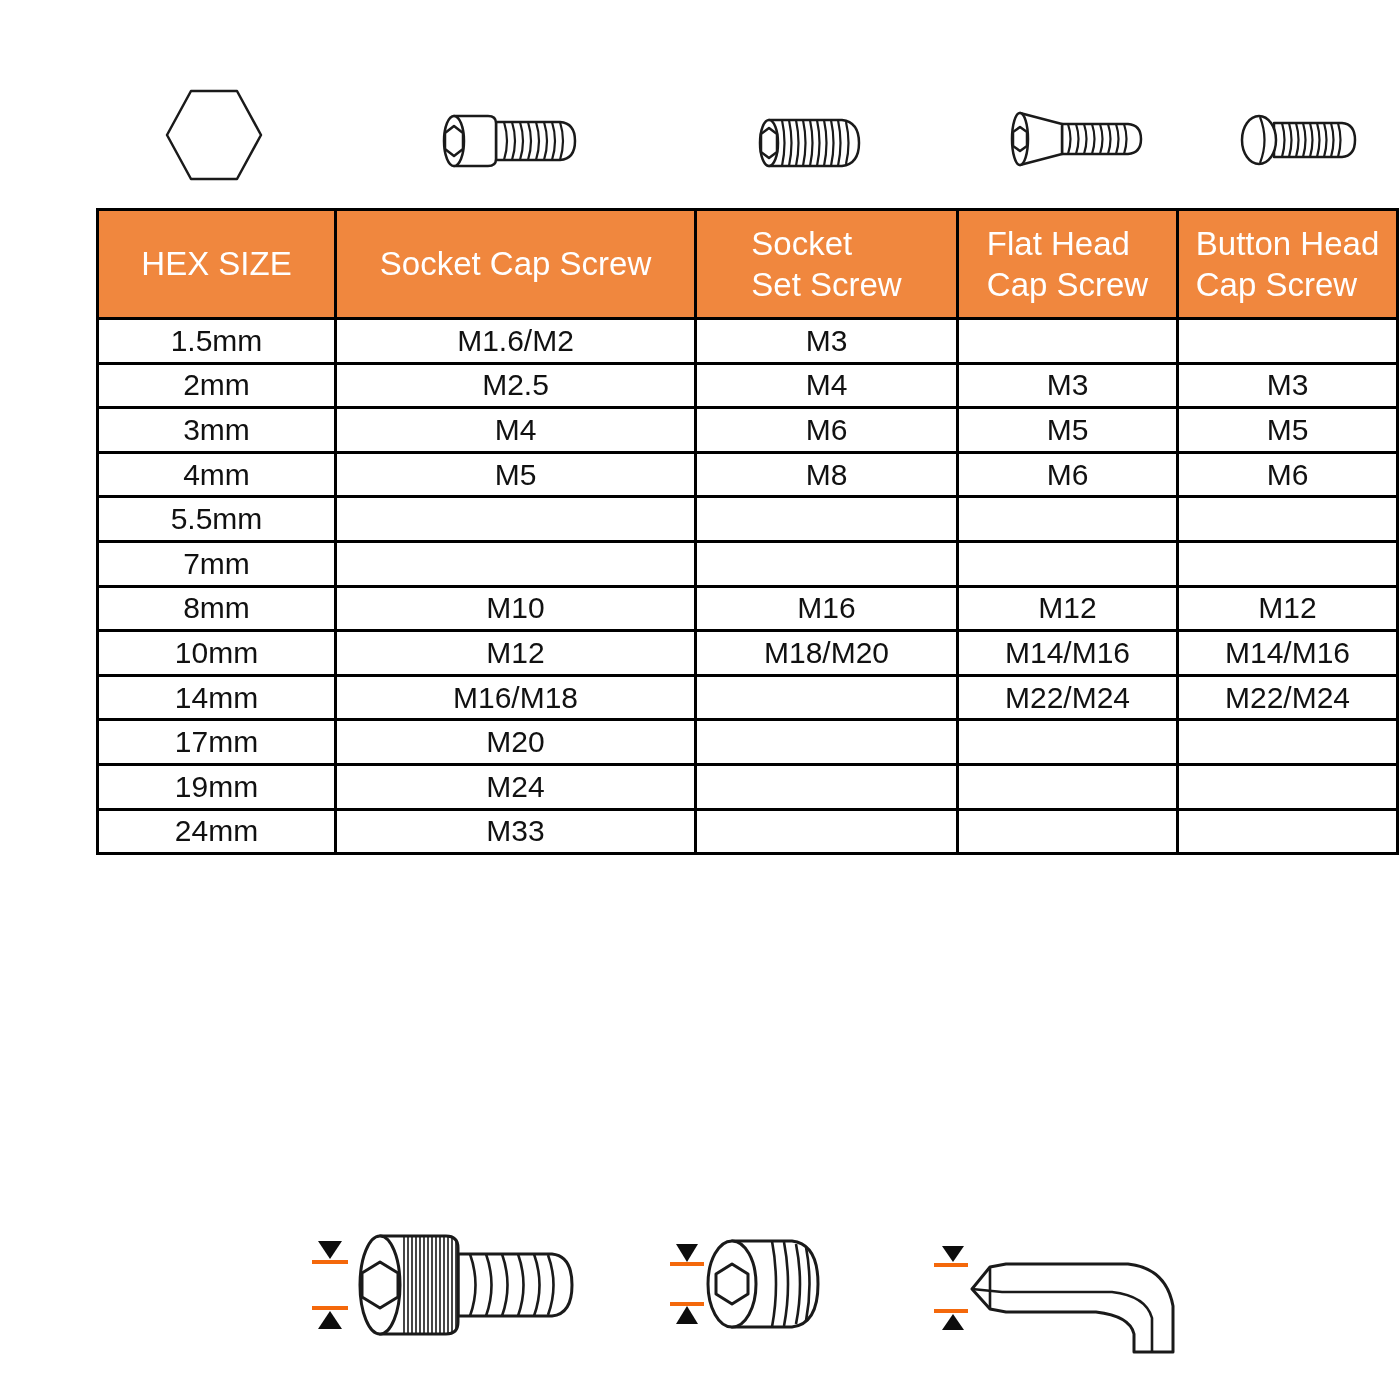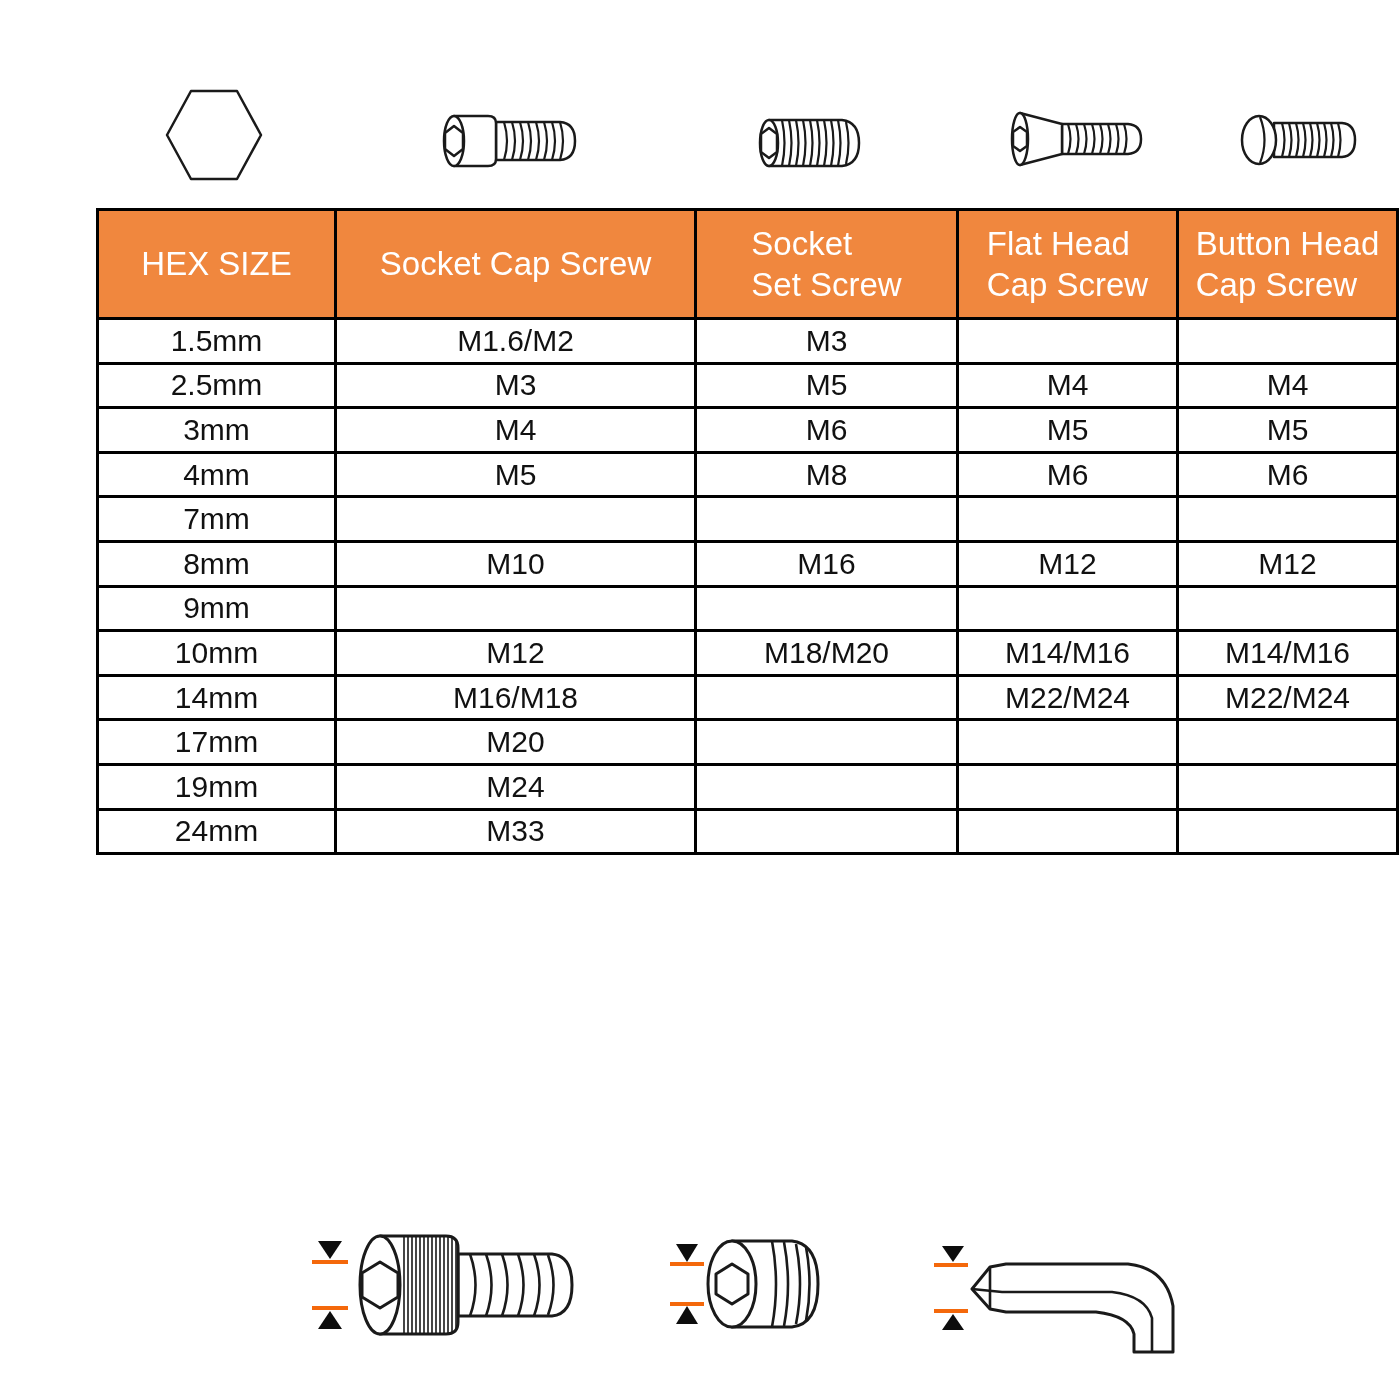--- a/index.html
+++ b/index.html
@@ -91,60 +91,60 @@
     </thead>
     <tbody>
         <tr>
           <td>1.5mm</td>
           <td>M1.6/M2</td>
           <td>M3</td>
           <td></td>
           <td></td>
         </tr>
         <tr>
-          <td>2.5mm</td>
+          <td>2mm</td>
+          <td>M2.5</td>
+          <td>M4</td>
           <td>M3</td>
-          <td>M5</td>
-          <td>M4</td>
-          <td>M4</td>
+          <td>M3</td>
         </tr>
         <tr>
           <td>3mm</td>
           <td>M4</td>
           <td>M6</td>
           <td>M5</td>
           <td>M5</td>
         </tr>
         <tr>
           <td>4mm</td>
           <td>M5</td>
           <td>M8</td>
           <td>M6</td>
           <td>M6</td>
         </tr>
         <tr>
+          <td>5.5mm</td>
+          <td></td>
+          <td></td>
+          <td></td>
+          <td></td>
+        </tr>
+        <tr>
           <td>7mm</td>
           <td></td>
           <td></td>
           <td></td>
           <td></td>
         </tr>
         <tr>
           <td>8mm</td>
           <td>M10</td>
           <td>M16</td>
           <td>M12</td>
           <td>M12</td>
-        </tr>
-        <tr>
-          <td>9mm</td>
-          <td></td>
-          <td></td>
-          <td></td>
-          <td></td>
         </tr>
         <tr>
           <td>10mm</td>
           <td>M12</td>
           <td>M18/M20</td>
           <td>M14/M16</td>
           <td>M14/M16</td>
         </tr>
         <tr>
           <td>14mm</td>

